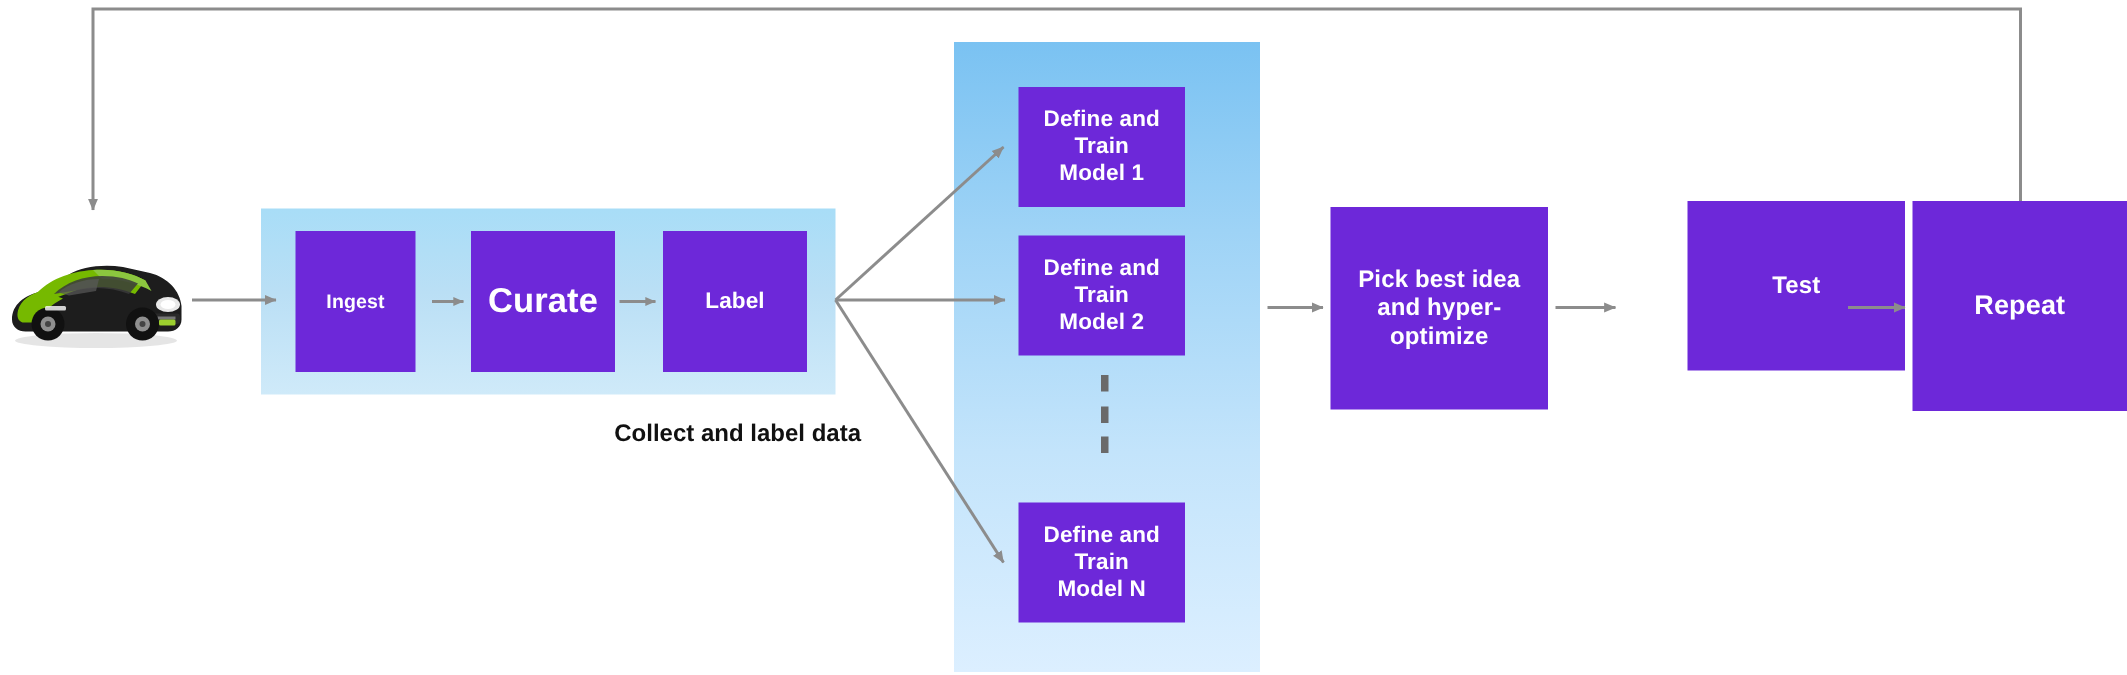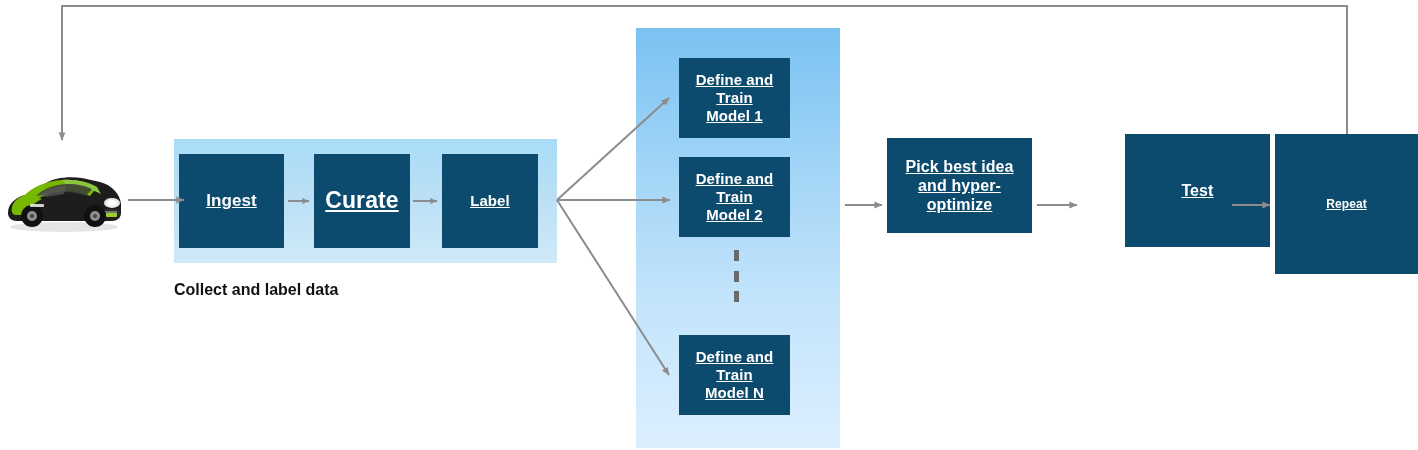--- a/index.html
+++ b/index.html
@@ -44,52 +44,51 @@
   .panel-train {
     left: 636px; top: 28px;
     width: 204px; height: 420px;
     background: linear-gradient(180deg, #7ac2f2 0%, #9ed3f6 30%, #c3e4fb 65%, #dcefff 100%);
   }
 
   
   .gbox {
     position: absolute;
     box-sizing: border-box;
-    background: #0c4a6e;
+    background: #6d28d9;
     color: #ffffff;
     display: flex;
     align-items: center;
     justify-content: center;
     text-align: center;
     font-weight: 700;
     line-height: 1.2;
     letter-spacing: 0.1px;
     white-space: pre-line;
-    text-decoration: underline;
-  }
-
-  .box-ingest { left: 179px; top: 154px; width: 105px; height: 94px; font-size: 17px; }
+  }
+
+  .box-ingest { left: 197px; top: 154px; width: 80px; height: 94px; font-size: 13px; }
   .box-curate { left: 314px; top: 154px; width: 96px; height: 94px; font-size: 23px; }
   .box-label  { left: 442px; top: 154px; width: 96px; height: 94px; font-size: 15px; }
 
   .box-model1 { left: 679px; top: 58px;  width: 111px; height: 80px; font-size: 15px; }
   .box-model2 { left: 679px; top: 157px; width: 111px; height: 80px; font-size: 15px; }
   .box-modeln { left: 679px; top: 335px; width: 111px; height: 80px; font-size: 15px; }
 
-  .box-pick   { left: 887px;  top: 138px; width: 145px; height: 95px; font-size: 16px; }
+  .box-pick   { left: 887px;  top: 138px; width: 145px; height: 135px; font-size: 16px; }
   .box-test   { left: 1125px; top: 134px; width: 145px; height: 113px; font-size: 16px; }
-  .box-repeat { left: 1275px; top: 134px; width: 143px; height: 140px; font-size: 12px; }
+  .box-repeat { left: 1275px; top: 134px; width: 143px; height: 140px; font-size: 18px; }
 
   
   .caption {
     position: absolute;
     left: 174px;
     top: 281px;
     width: 400px;
-    text-align: left;
+    text-align: right;
     color: #111111;
     font-size: 16px;
     font-weight: 700;
   }
 
   
   .ellipsis-v {
     position: absolute;
     left: 732px;
     top: 250px;

